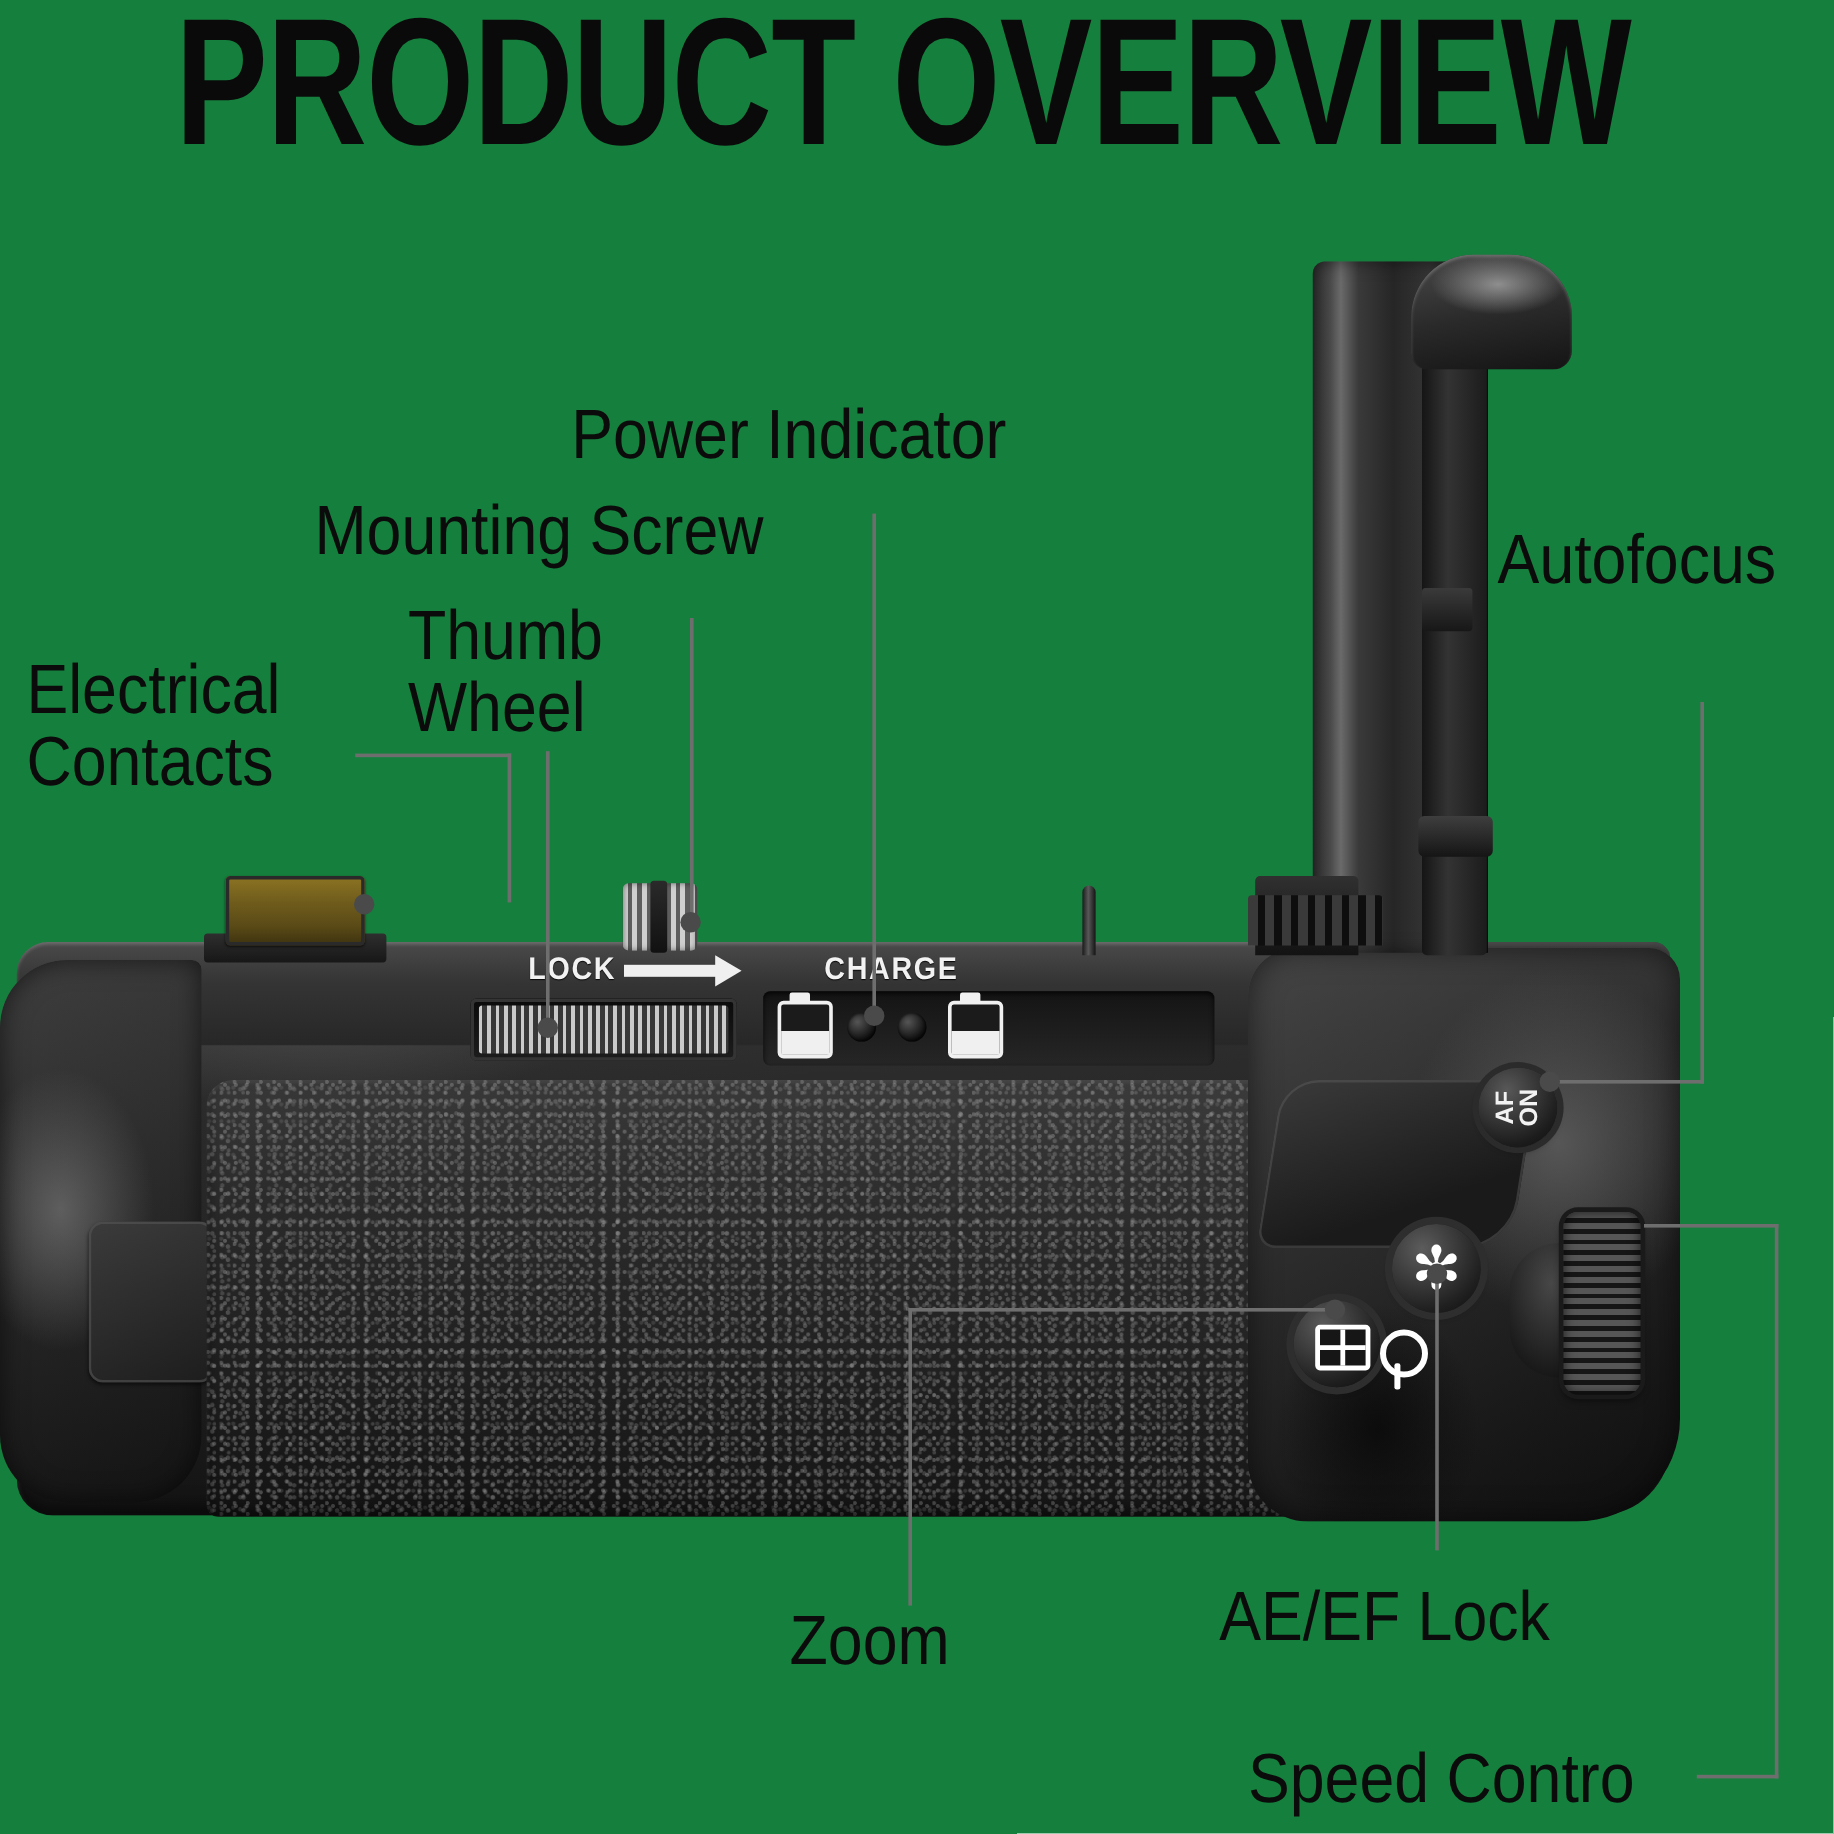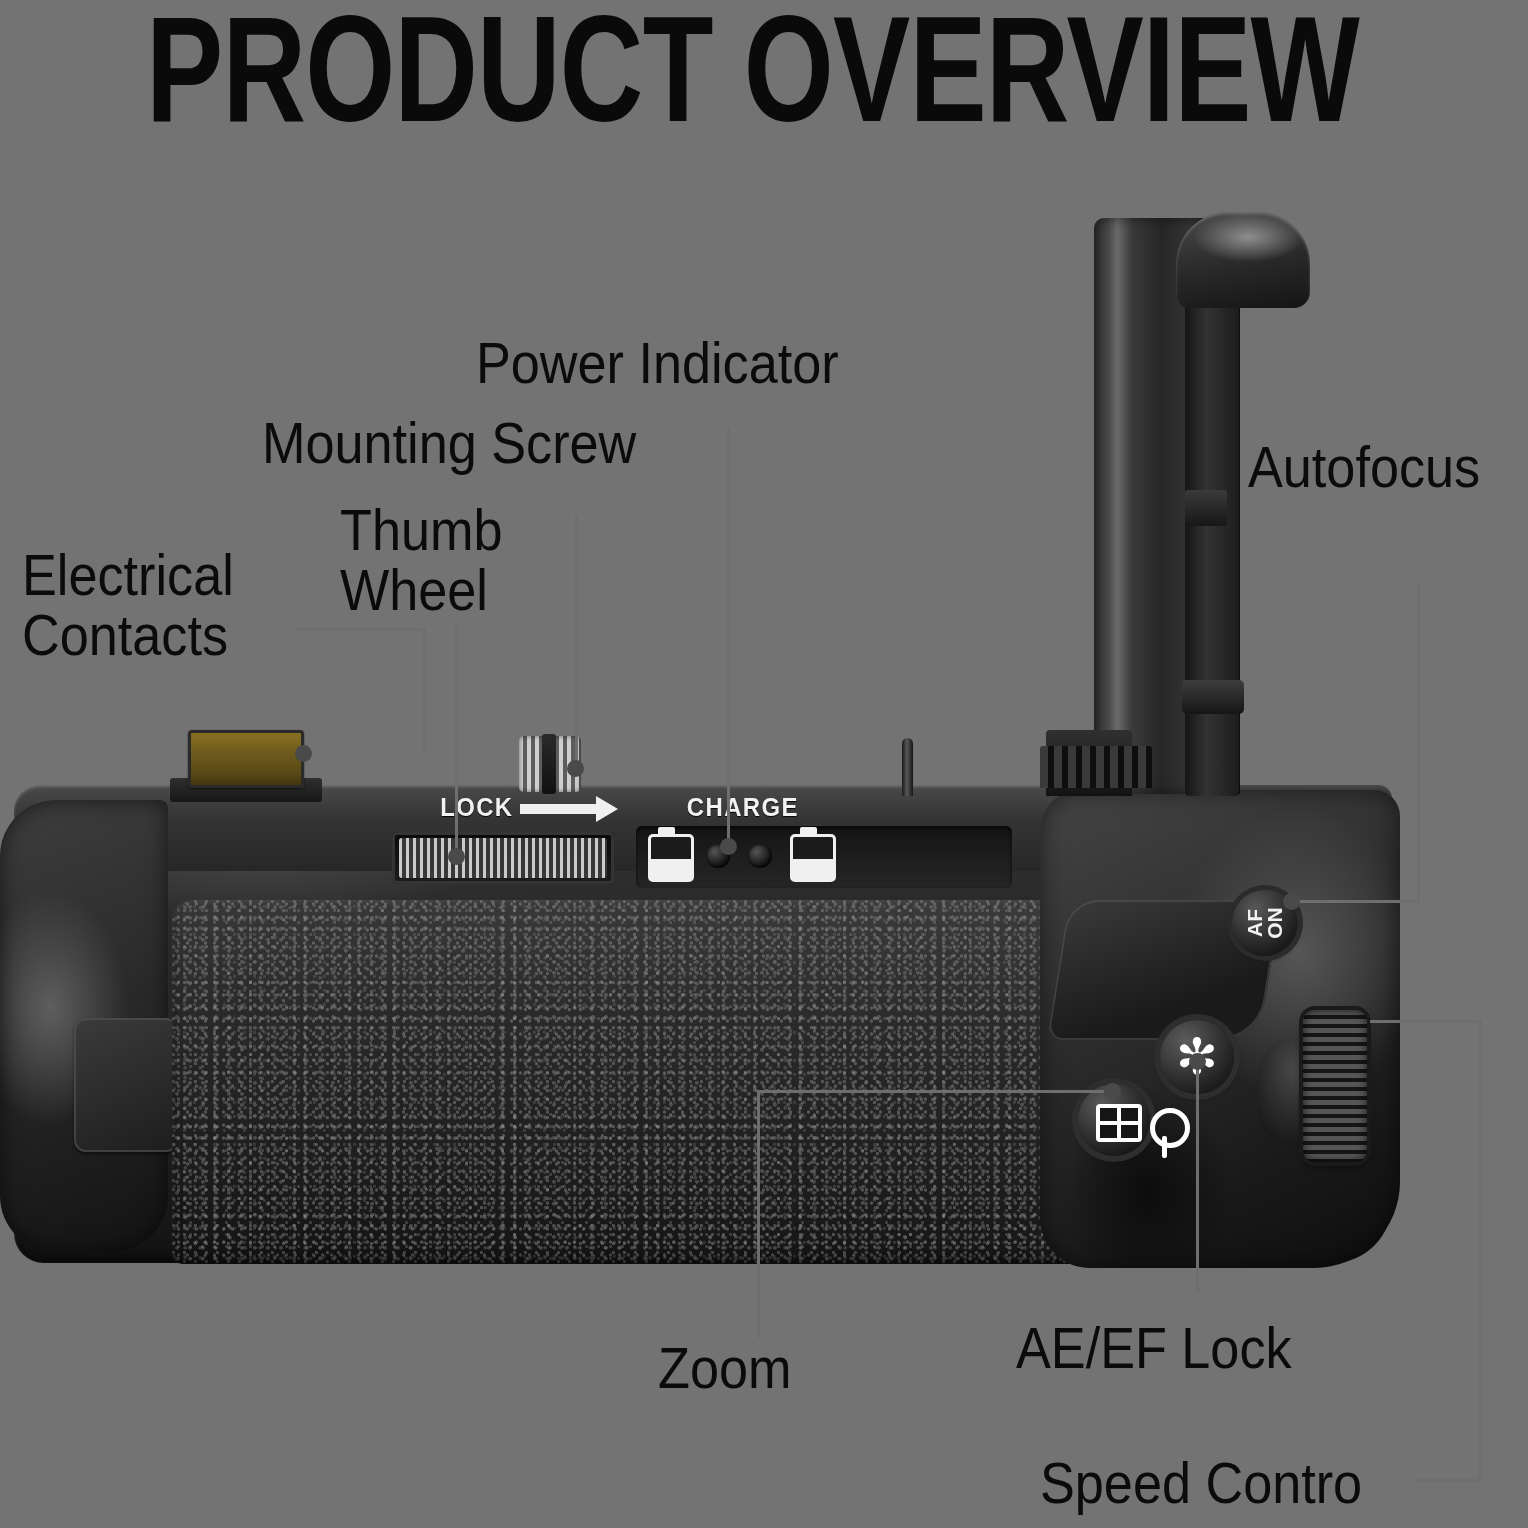--- a/index.html
+++ b/index.html
@@ -1,19 +1,19 @@
 <!DOCTYPE html>
 <html><head>
 <meta charset="utf-8">
 <title>Product Overview</title>
 <style>
   html,body{margin:0;padding:0;background:#ffffff;}
   body{width:1528px;height:1528px;overflow:hidden;
        font-family:"Liberation Sans",sans-serif;}
-  #stage{position:relative;width:1528px;height:1528px;background:#737373;}
+  #stage{position:relative;width:1528px;height:1528px;background:#15803d;}
 
   
   #title{
     position:absolute;left:146px;top:-6px;
     font-family:"Liberation Sans",sans-serif;
     font-weight:700;
     font-size:142px;
     letter-spacing:-1px;
     line-height:1;
     color:#0a0a0a;

